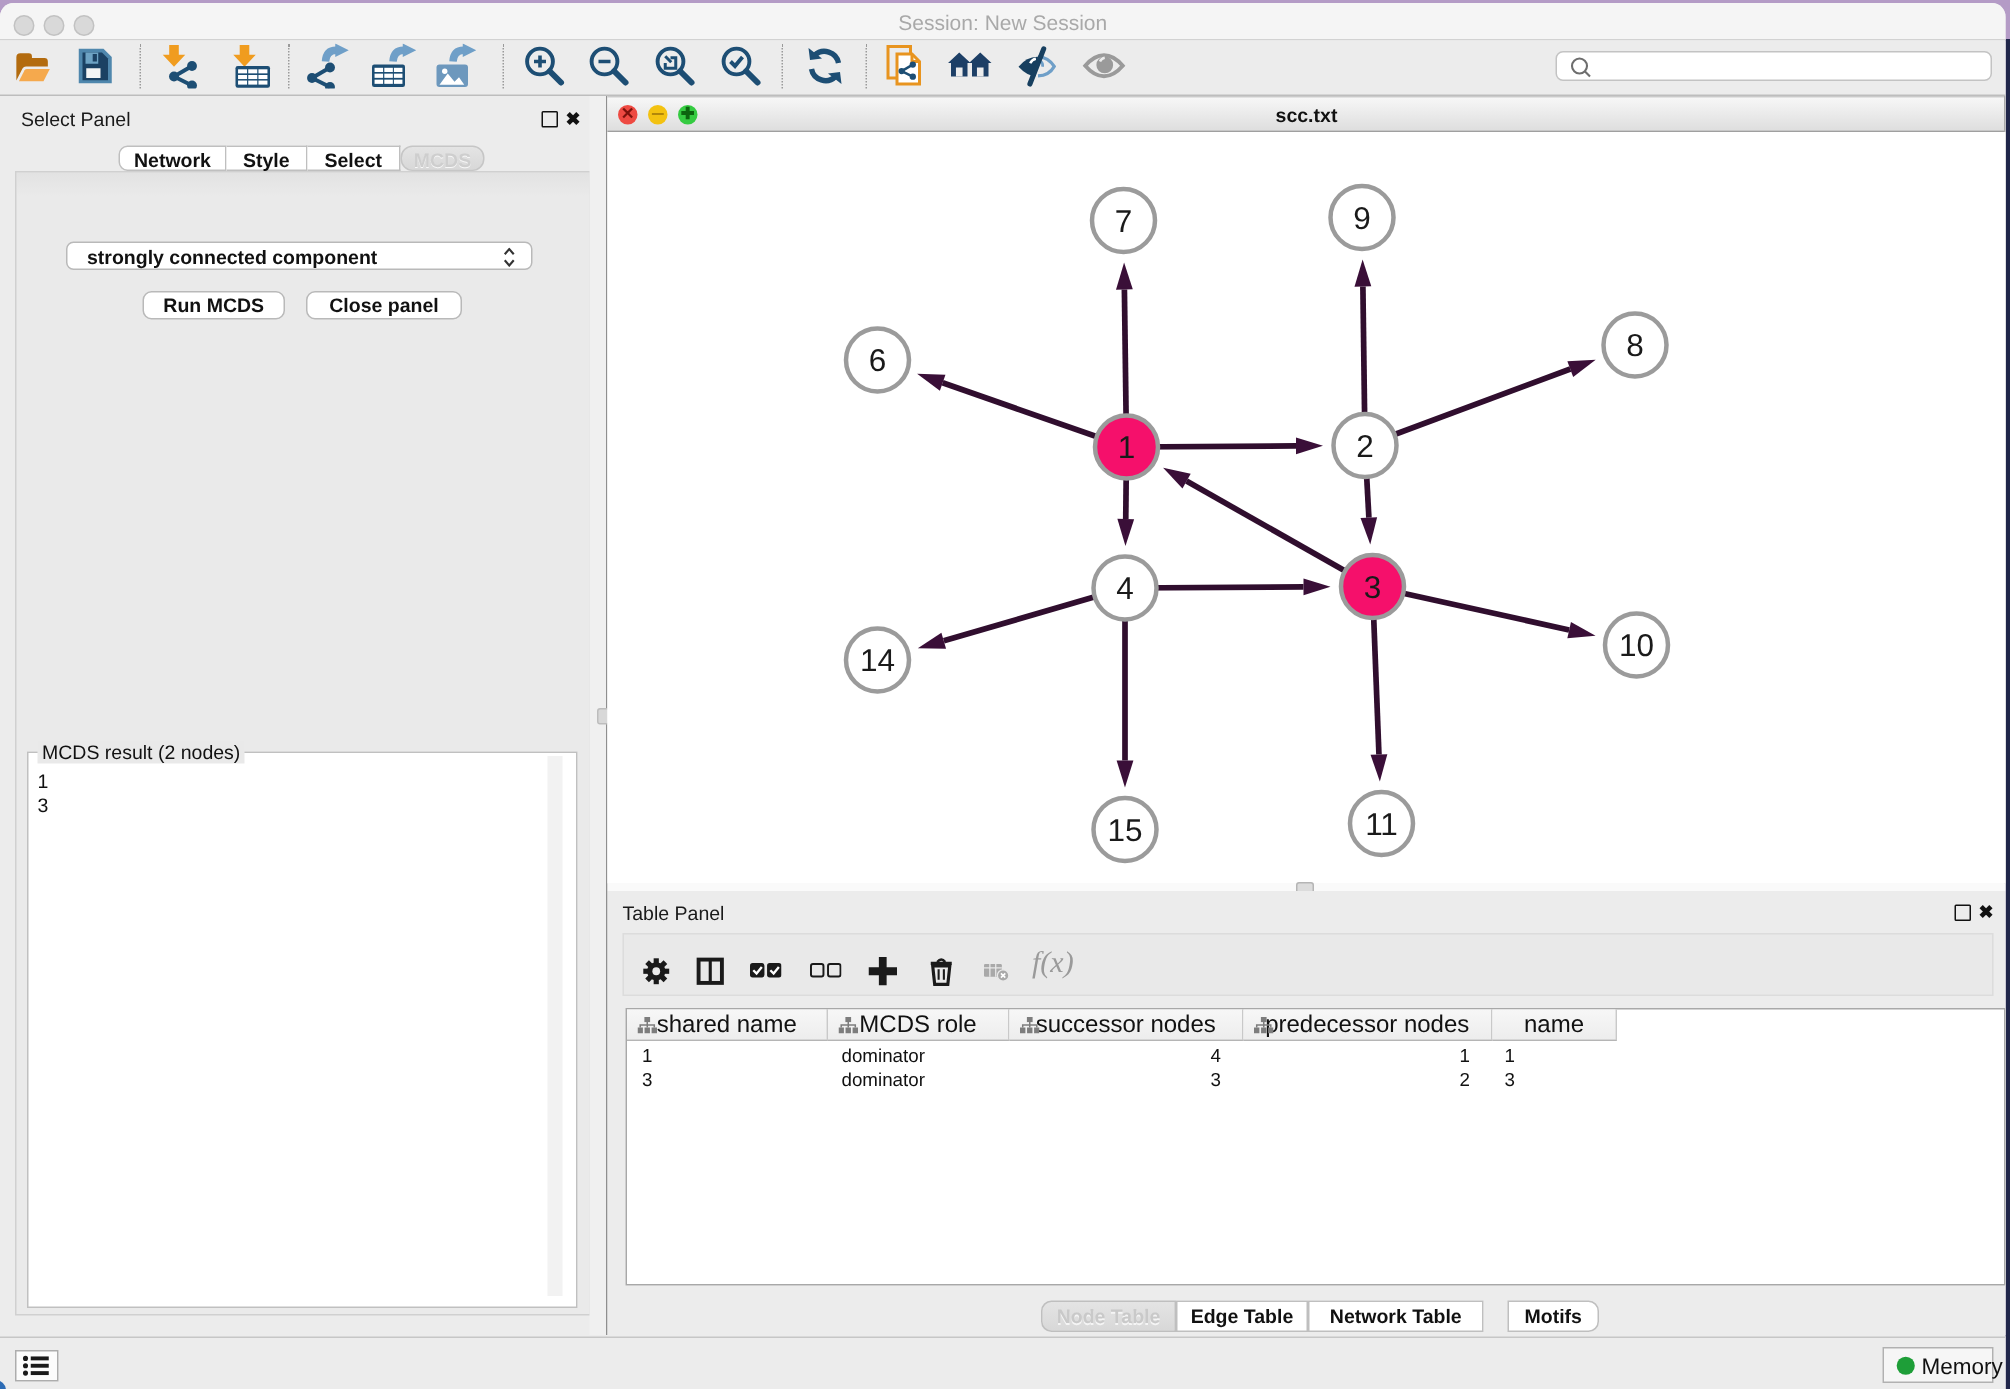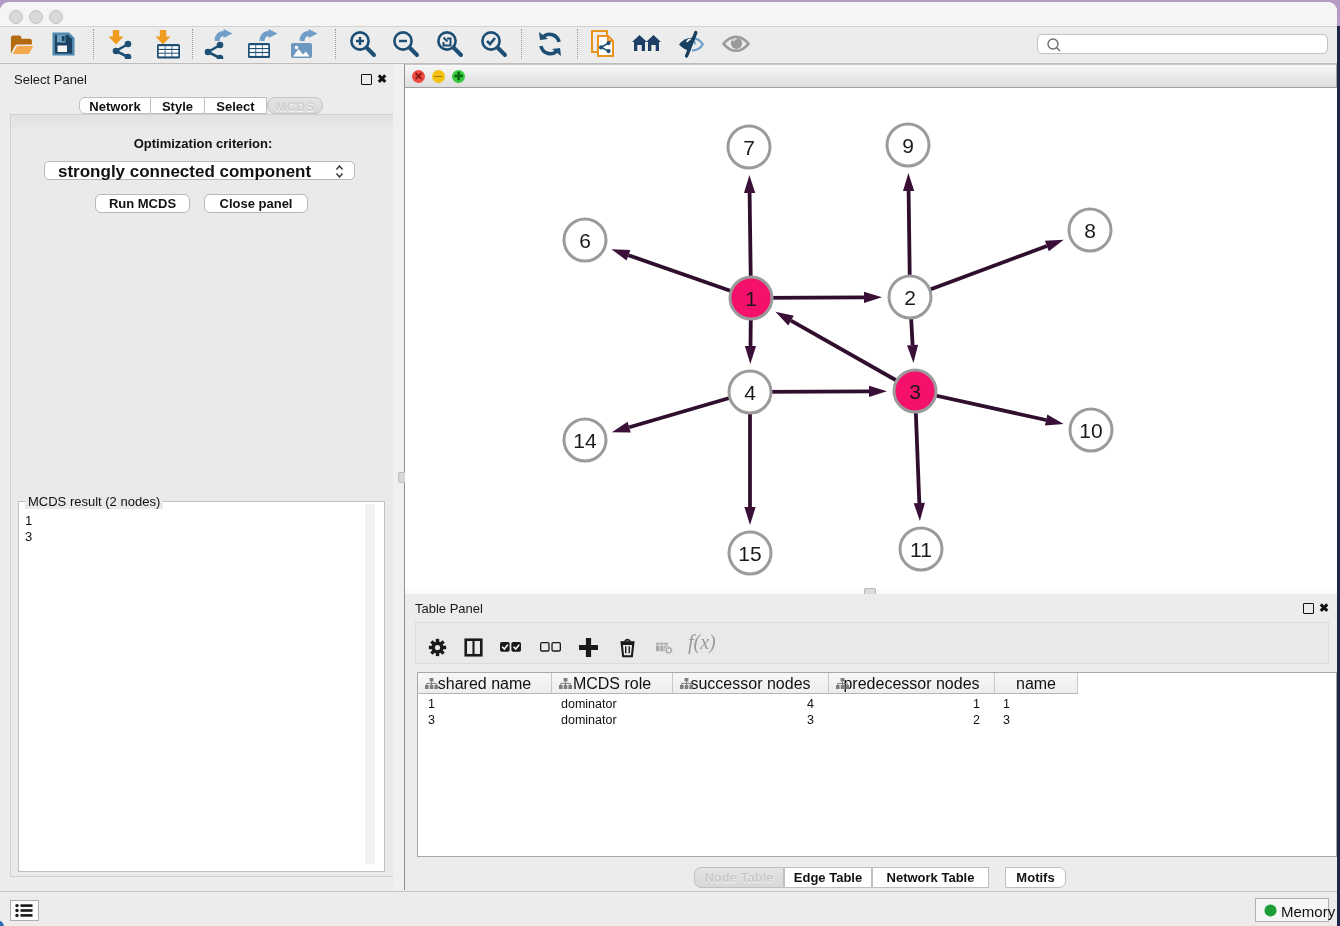--- a/index.html
+++ b/index.html
@@ -29,21 +29,21 @@
 .tab{position:absolute;top:0;height:17px;background:#fff;border:1px solid #bfbfbf;
  box-sizing:border-box;text-align:center;font-size:13px;font-weight:bold;color:#111;
  line-height:17px;}
 #tab-mcds{background:linear-gradient(#e4e4e4,#d8d8d8);color:#cecece;border-radius:8px;
  text-shadow:0 1px 0 #f8f8f8;border:1px solid #c6c6c6;}
 #cp-inner{position:absolute;left:10px;top:114px;width:384px;height:763px;
  background:linear-gradient(#e2e2e2,#eaeaea 16px);border:1px solid #d0d0d0;box-sizing:border-box;}
 #optlabel{position:absolute;left:0;top:21px;width:384px;text-align:center;font-size:13px;
  font-weight:600;color:#111;}
 #combo{position:absolute;left:33px;top:46px;width:311px;height:19px;background:#fff;
- border:1px solid #b9b9b9;border-radius:5px;font-size:17px;font-weight:600;color:#111;
+ border:1px solid #b9b9b9;border-radius:5px;font-size:13px;font-weight:600;color:#111;
  line-height:19px;padding-left:13px;box-sizing:border-box;}
 .btn{position:absolute;top:79px;height:19px;background:#fff;border:1px solid #b9b9b9;
  border-radius:6px;font-size:13px;font-weight:600;color:#111;text-align:center;
  line-height:18px;box-sizing:border-box;}
 #fieldset{position:absolute;left:7px;top:386px;width:367px;height:371px;
  border:1px solid #c0c0c0;box-sizing:border-box;background:#fff;}
 #fs-legend{position:absolute;left:6px;top:-8px;background:#e9e9e9;padding:0 3px;
  font-size:13px;color:#111;}
 #fs-text{position:absolute;left:6px;top:11px;font-size:13px;color:#111;line-height:16px;}
 #fs-scroll{position:absolute;right:9px;top:2px;width:10px;height:360px;background:#f2f2f2;}
@@ -91,20 +91,21 @@
  border:1px solid #b1b1b1;font-size:13px;color:#111;}
 </style>
 </head>
 <body>
 <div id="rightedge"></div>
 <div id="win"></div>
 <div id="titlebar">
   <div class="tl" style="left:9px;"></div>
   <div class="tl" style="left:29px;"></div>
   <div class="tl" style="left:49px;"></div>
+  <div id="wtitle">Session: New Session</div>
 </div>
 <div id="toolbar">
   <svg class="tbi" style="left:6px;" width="30" height="30" viewBox="0 0 30 30">
       <path fill="#b36b0e" d="M4.9 24.6 V9.2 q0 -2.7 2.7 -2.7 h5.6 q2.1 0 2.1 2.1 v1.1 h8.3 q2.3 0 2.3 2.3 v3.4 h-14.6 q-1.5 0 -2.3 1.3 z"></path>
       <path fill="#f5a94d" d="M6.6 25.1 l3.8 -7.2 q0.5 -0.9 1.5 -0.9 h15.3 l-4.2 8.1 z"></path>
     </svg>
   <svg class="tbi" style="left:48px;" width="30" height="30" viewBox="0 0 30 30">
       <path fill="#4f87ad" d="M4.5 3.5 h16.5 l5.5 5.5 v17.5 H4.5 z"></path>
       <path fill="#1b4163" d="M7 6 h13 l4 4 v14.5 H7 z"></path>
       <path fill="#6ea3c4" d="M9 6 h8.5 v7.5 H9 z"></path>
@@ -240,21 +241,20 @@
 <div id="cp-title">Select Panel</div>
 <div style="position:absolute;left:361px;top:74px;width:9px;height:9px;border:1.5px solid #111;border-radius:1px;"></div>
 <div class="wicon" style="left:377px;top:72px;font-weight:bold;">✖</div>
 <div id="tabs">
   <div class="tab" style="left:0;width:72px;border-radius:6px 0 0 6px;">Network</div>
   <div class="tab" style="left:72px;width:54px;border-left:none;">Style</div>
   <div class="tab" style="left:126px;width:62px;border-left:none;">Select</div>
   <div class="tab" id="tab-mcds" style="left:188px;width:56px;">MCDS</div>
 </div>
 <div id="cp-inner">
-  <div id="optlabel">Optimization criterion:</div>
   <div id="combo">strongly connected component
     <svg width="9" height="13" viewBox="0 0 9 13" style="position:absolute;right:10px;top:3px;">
         <path d="M1.5 4.5 L4.5 1 L7.5 4.5" fill="none" stroke="#333" stroke-width="1.4"></path>
         <path d="M1.5 8.5 L4.5 12 L7.5 8.5" fill="none" stroke="#333" stroke-width="1.4"></path>
       </svg>
   </div>
   <div class="btn" style="left:84px;width:95px;">Run MCDS</div>
   <div class="btn" style="left:193px;width:104px;">Close panel</div>
   <div id="fieldset">
     <div id="fs-legend">MCDS result (2 nodes)</div>
@@ -263,20 +263,21 @@
   </div>
 </div>
 <div id="vdiv"></div>
 <div id="vdiv-line"></div>
 <div id="vhandle"></div>
 <div id="netframe">
   <div id="nettitle">
     <div class="mac" style="left:7px;background:#ee4a42;color:#7d120c;">✕</div>
     <div class="mac" style="left:27px;background:#f3c211;color:#875f06;">─</div>
     <div class="mac" style="left:47px;background:#35cb41;color:#0c650f;">✚</div>
+    <div id="net-name">scc.txt</div>
   </div>
   <div id="canvas">
     <svg id="graph" width="932" height="502" viewBox="0 0 932 502">
 <g stroke="#300e2e" stroke-width="3.8">
 <line x1="346" y1="210" x2="344.6" y2="105.0"></line>
 <line x1="346" y1="210" x2="223.4" y2="167.2"></line>
 <line x1="346" y1="210" x2="459.0" y2="209.3"></line>
 <line x1="346" y1="210" x2="345.5" y2="258.0"></line>
 <line x1="505" y1="209" x2="503.6" y2="103.0"></line>
 <line x1="505" y1="209" x2="641.9" y2="158.0"></line>

